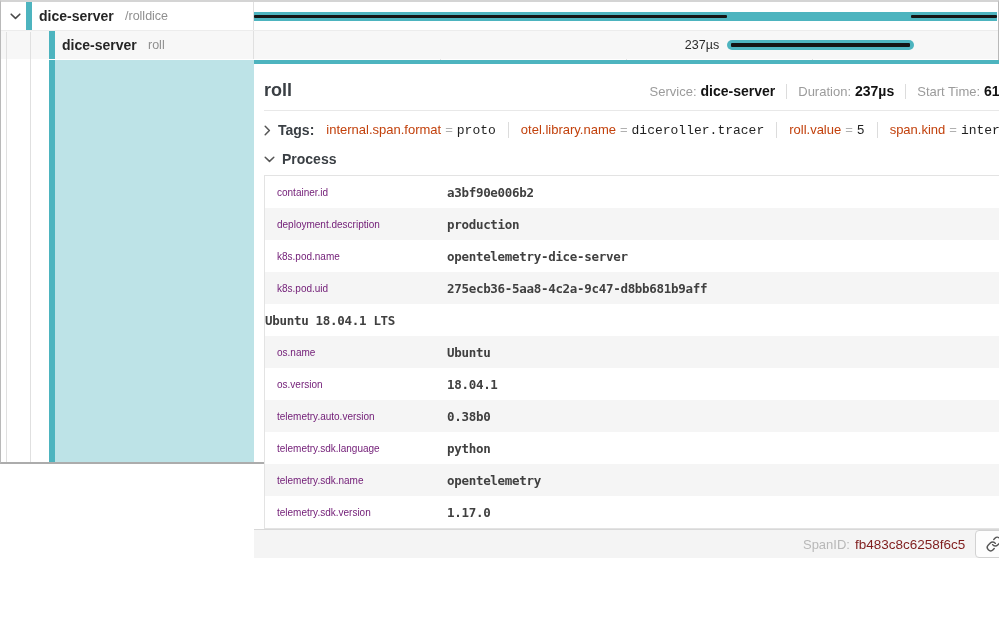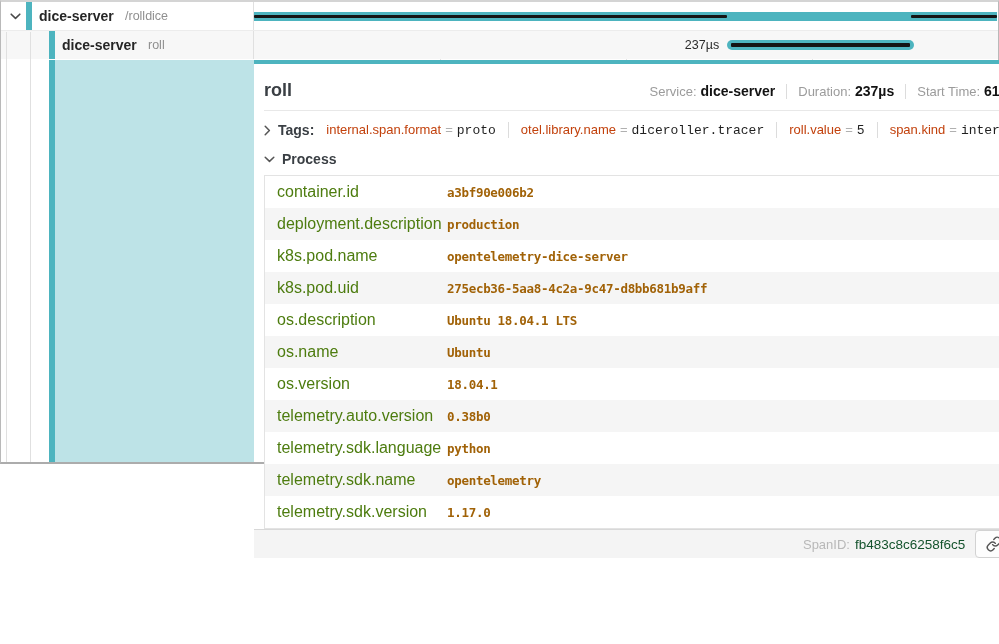--- a/index.html
+++ b/index.html
@@ -57,26 +57,26 @@
   .tag-item { white-space:nowrap; }
   .tag-item .k { color:#c2410c; }
   .tag-item .eq { color:#b0b0b0; margin:0 4px; }
   .tag-item .v { color:#1f1f1f;font-family:Liberation Mono, monospace; }
   .tags-row .hdr { margin-right:12px; }
   .tsep { display:inline-block; width:1px; height:16px; background:#dcdcdc; margin:0 12px; }
   .proc-row { margin-top:13px; display:flex; align-items:center; cursor:pointer; }
   .kv-table { margin-top:8px; border:1px solid #e3e3e3; }
   .krow { display:flex; align-items:center; height:32px; background:#fff; }
   .krow:nth-child(even) { background:#f5f5f5; }
-  .krow .k { width:182px; flex:none; padding-left:12px; font-size:16px; color:#4d7c0f; }
-  .krow .v { font-family:"DejaVu Sans Mono", monospace; font-size:12.5px; font-weight:700; color:#a16207; letter-spacing:-0.3px; }
+  .krow .k { width:182px; flex:none; padding-left:12px; font-size:10px; color:#701a75; }
+  .krow .v { font-family:"DejaVu Sans Mono", monospace; font-size:12.5px; font-weight:700; color:#404040; letter-spacing:-0.3px; }
   .dfooter { margin-top:auto; height:37px; background:#f4f4f4; border-top:1px solid #d8d8d8;
              display:flex; align-items:center; justify-content:flex-end; padding-right:20px; }
   .sid-lbl { font-size:13px; color:#b8b8b8; margin-right:5px; }
-  .sid-val { font-size:13.5px; color:#14532d; margin-right:10px; }
+  .sid-val { font-size:13.5px; color:#7f1d1d; margin-right:10px; }
   .link-btn { width:38px; height:28px; background:#fdfdfd; border:1px solid #d2d2d2; border-radius:4px;
               display:flex; align-items:center; justify-content:center; cursor:pointer; }
   svg { display:block; }
 </style>
 </head>
 <body>
 
 <div class="stage">
 <div class="app">
 
@@ -177,21 +177,20 @@
               </div>
           <div class="krow">
                 <span class="k">k8s.pod.name</span>
                 <span class="v">opentelemetry-dice-server</span>
               </div>
           <div class="krow">
                 <span class="k">k8s.pod.uid</span>
                 <span class="v">275ecb36-5aa8-4c2a-9c47-d8bb681b9aff</span>
               </div>
           <div class="krow">
-                <span class="k">os.description</span>
                 <span class="v">Ubuntu 18.04.1 LTS</span>
               </div>
           <div class="krow">
                 <span class="k">os.name</span>
                 <span class="v">Ubuntu</span>
               </div>
           <div class="krow">
                 <span class="k">os.version</span>
                 <span class="v">18.04.1</span>
               </div>

